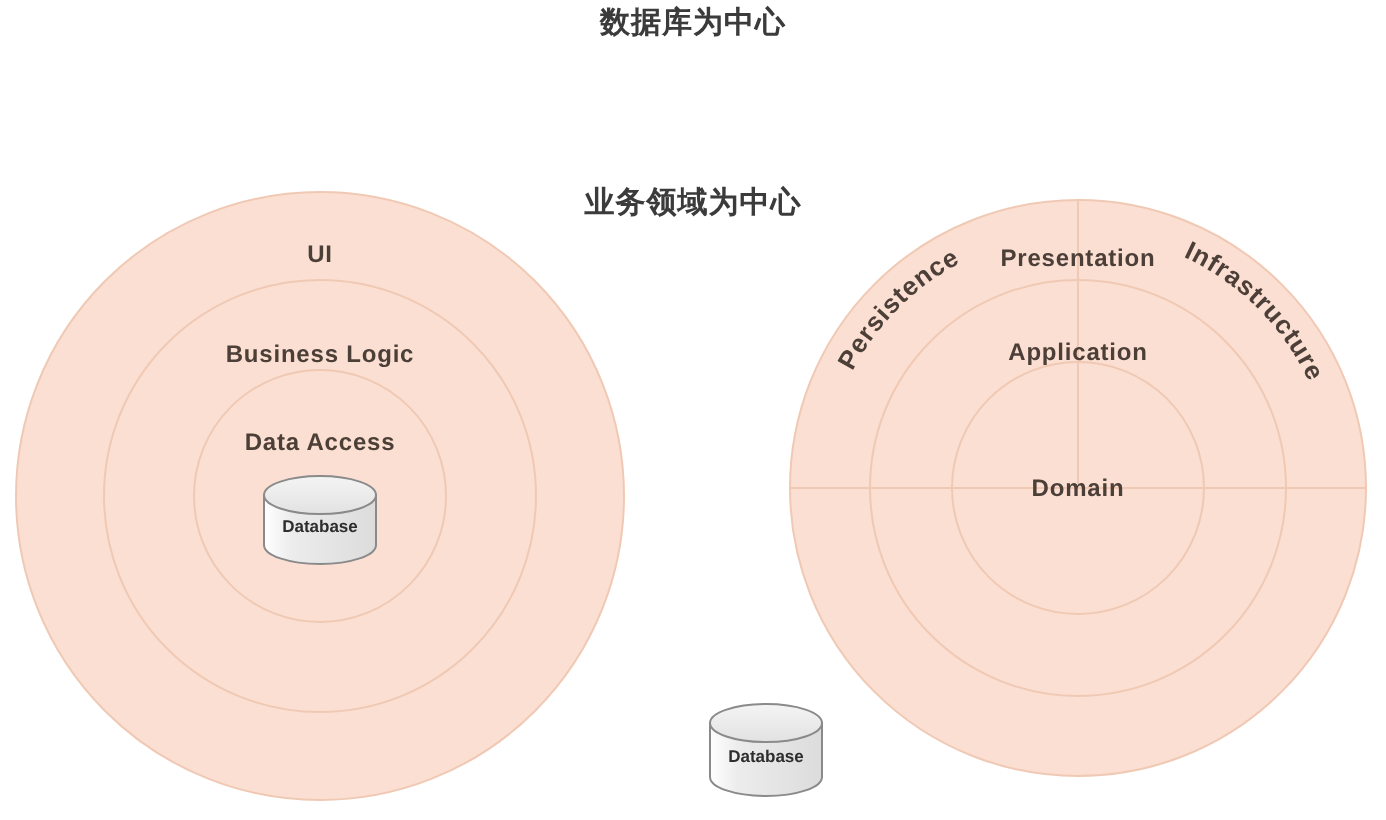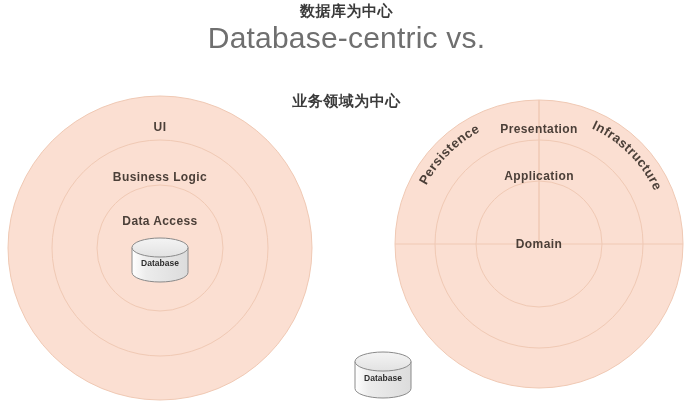--- a/index.html
+++ b/index.html
@@ -73,21 +73,20 @@
     fill: #4b3f38;
     letter-spacing: 0.6px;
   }
 </style>
 </head>
 <body>
 
 <div class="title-block">
   <div class="cn-anno cn-top">数据库为中心</div>
   <div class="main-title">
-    <span>Database-centric vs.</span>
   </div>
   <div class="cn-anno cn-bottom">业务领域为中心</div>
 </div>
 
 <svg id="canvas" viewBox="0 0 693 410">
   <defs>
     <linearGradient id="cylTop" x1="0" y1="0" x2="0" y2="1">
       <stop offset="0%" stop-color="#f4f4f4"></stop>
       <stop offset="100%" stop-color="#e2e2e2"></stop>
     </linearGradient>

